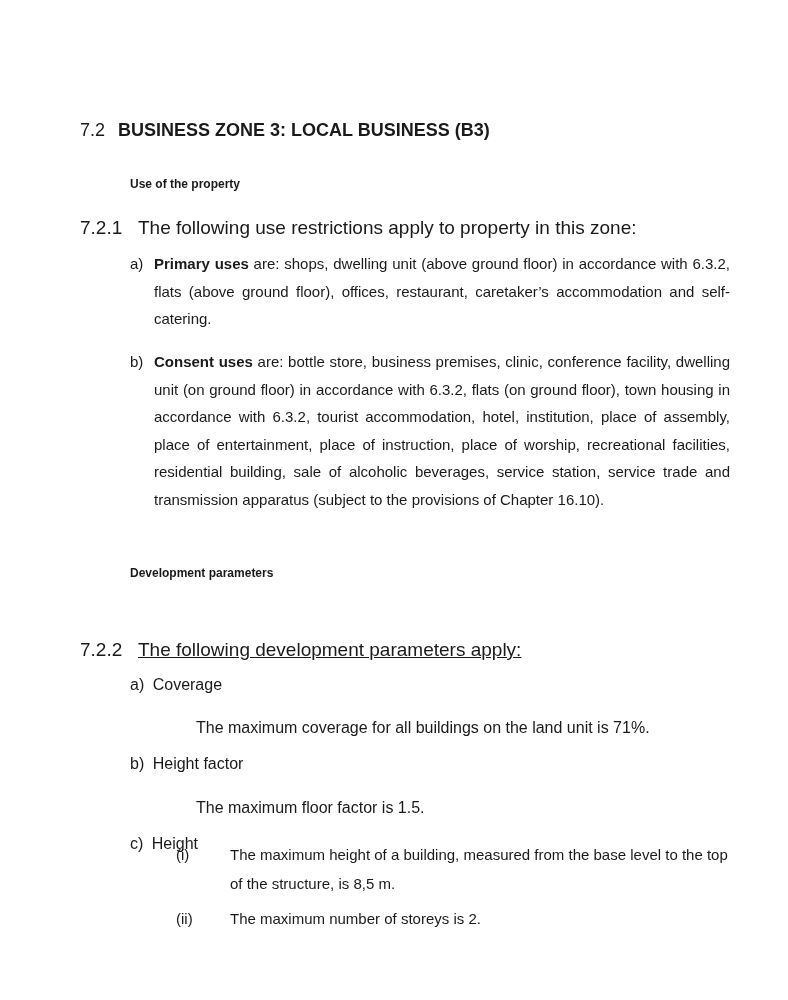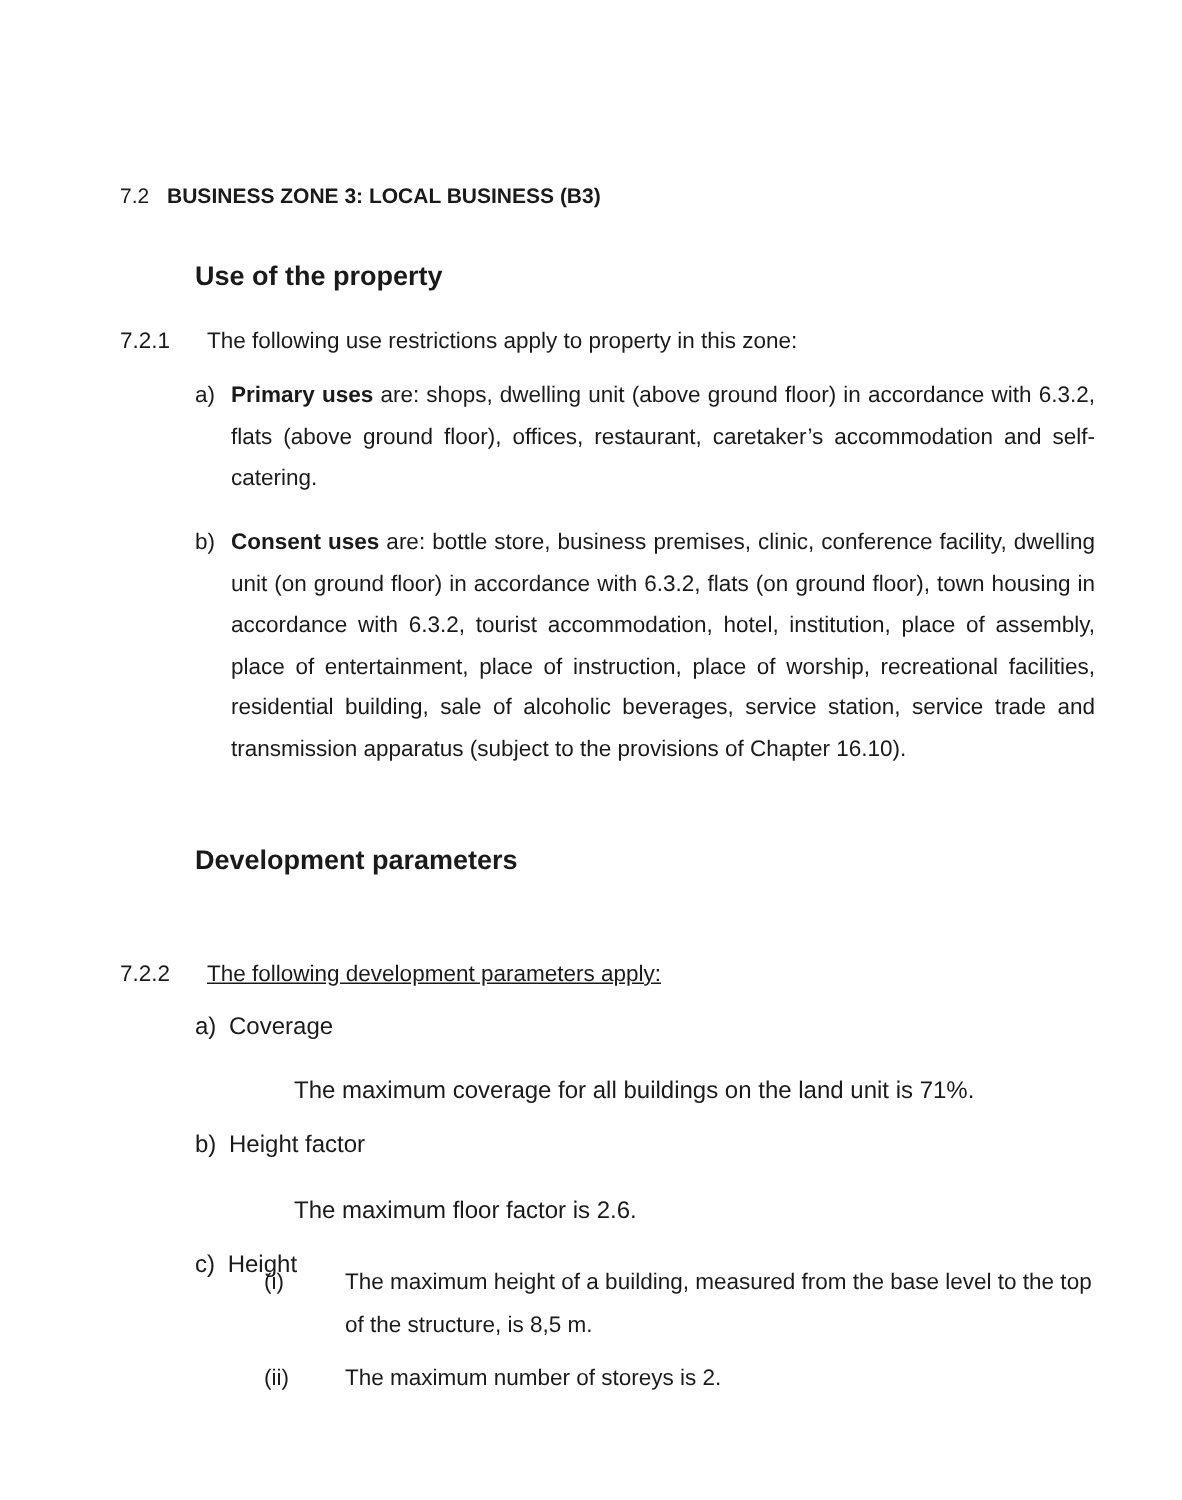--- a/index.html
+++ b/index.html
@@ -12,32 +12,32 @@
       height: 1000px;
       position: relative;
       overflow: hidden;
       font-family: "Liberation Sans", sans-serif;
       color: #1a1a1a;
       font-size: 15px;
     }
     .abs { position: absolute; white-space: nowrap; }
     .title {
       left: 80px; top: 118px;
-      font-size: 14px;
+      font-size: 18px;
       line-height: 24px;
     }
     .title .num { font-weight: normal; margin-right: 8px; }
     .title .txt { font-weight: bold; }
     .subhead {
       font-weight: bold;
-      font-size: 18px;
+      font-size: 12px;
       line-height: 20px;
     }
     .clause {
-      font-size: 15px;
+      font-size: 19px;
       line-height: 20px;
     }
     .clause .cnum { display: inline-block; width: 58px; }
     .item {
       left: 130px;
       width: 600px;
       font-size: 15px;
       line-height: 27.5px;
       white-space: normal;
     }
@@ -108,21 +108,21 @@
   <div class="abs para" style="left:130px; top:642px;">
     <span>a)</span>
     <span style="margin-left:4px;">Coverage</span>
   </div>
   <div class="abs para" style="left:196px; top:685px;">The maximum coverage for all buildings on the land unit is 71%.</div>
 
   <div class="abs para" style="left:130px; top:721px;">
     <span>b)</span>
     <span style="margin-left:4px;">Height factor</span>
   </div>
-  <div class="abs para" style="left:196px; top:765px;">The maximum floor factor is 2.6.</div>
+  <div class="abs para" style="left:196px; top:765px;">The maximum floor factor is 1.5.</div>
 
   <div class="abs para" style="left:130px; top:801px;">
     <span>c)</span>
     <span style="margin-left:4px;text-align:center;">Height</span>
   </div>
 
   <div class="abs sub" style="left:176px; top:840px; width:560px;">
     <span class="slbl">(i)</span>
     <span class="sbody">The maximum height of a building, measured from the base level to the top of the structure, is 8,5 m.</span>
   </div>

